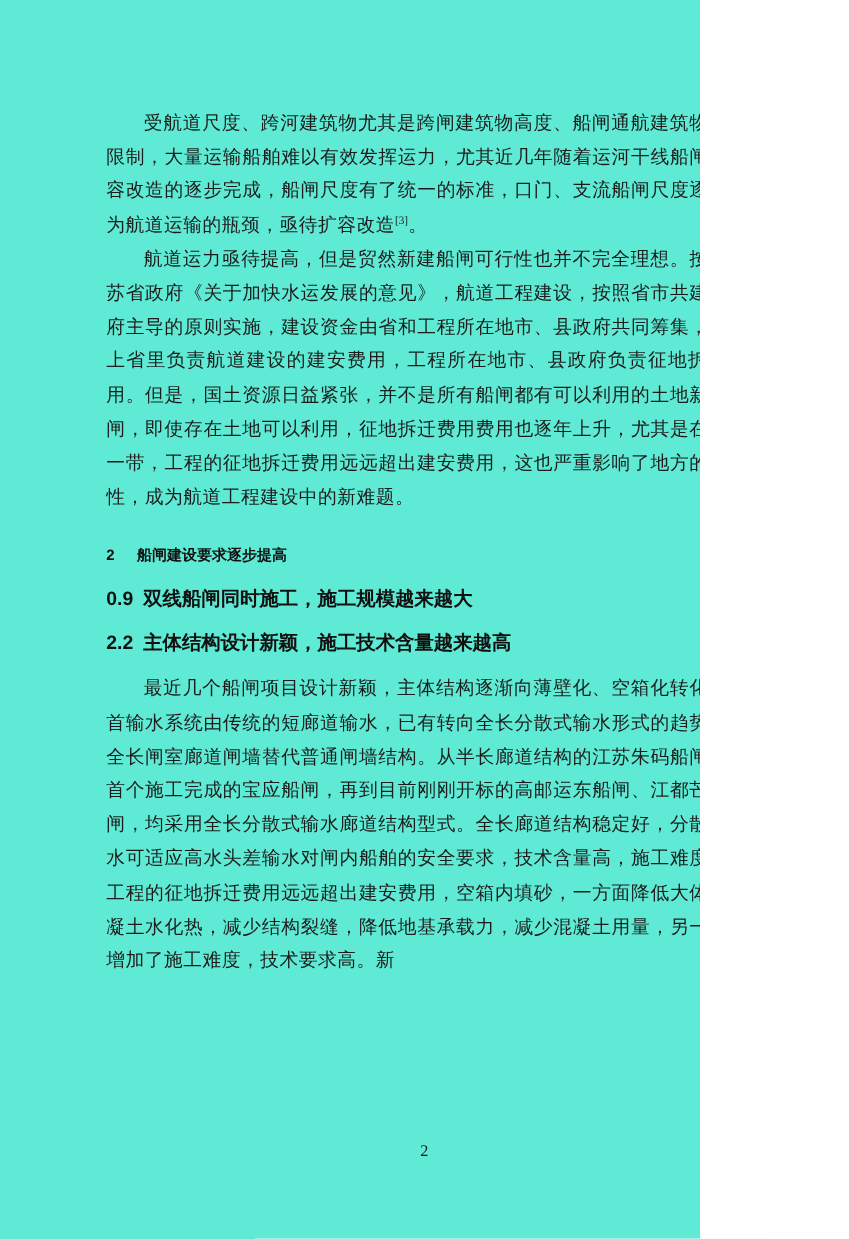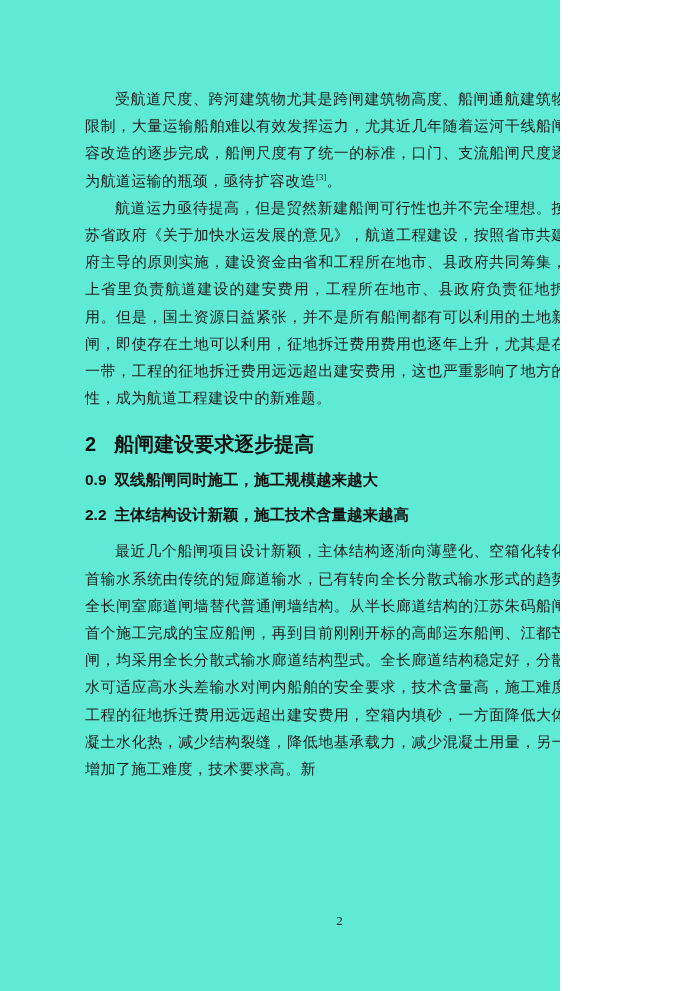--- a/index.html
+++ b/index.html
@@ -39,21 +39,21 @@
     font-family: "Liberation Serif", serif;
   }
   .h-sub, .h-chapter {
     font-family: "Liberation Sans", "DejaVu Sans", sans-serif;
     font-weight: bold;
     color: #111111;
     display: block;
     white-space: nowrap;
   }
   .h-chapter {
-    font-size: 20px;
+    font-size: 12px;
     line-height: 24px;
     margin: 20px 0 0 0;
   }
   .h-sub {
     font-size: 15.5px;
     line-height: 22px;
   }
   .h13 { margin: 11px 0 10px 0; }
   .h21 { margin: 13px 0 13px 0; }
   .h22 { margin: 2px 0 12px 0; }

